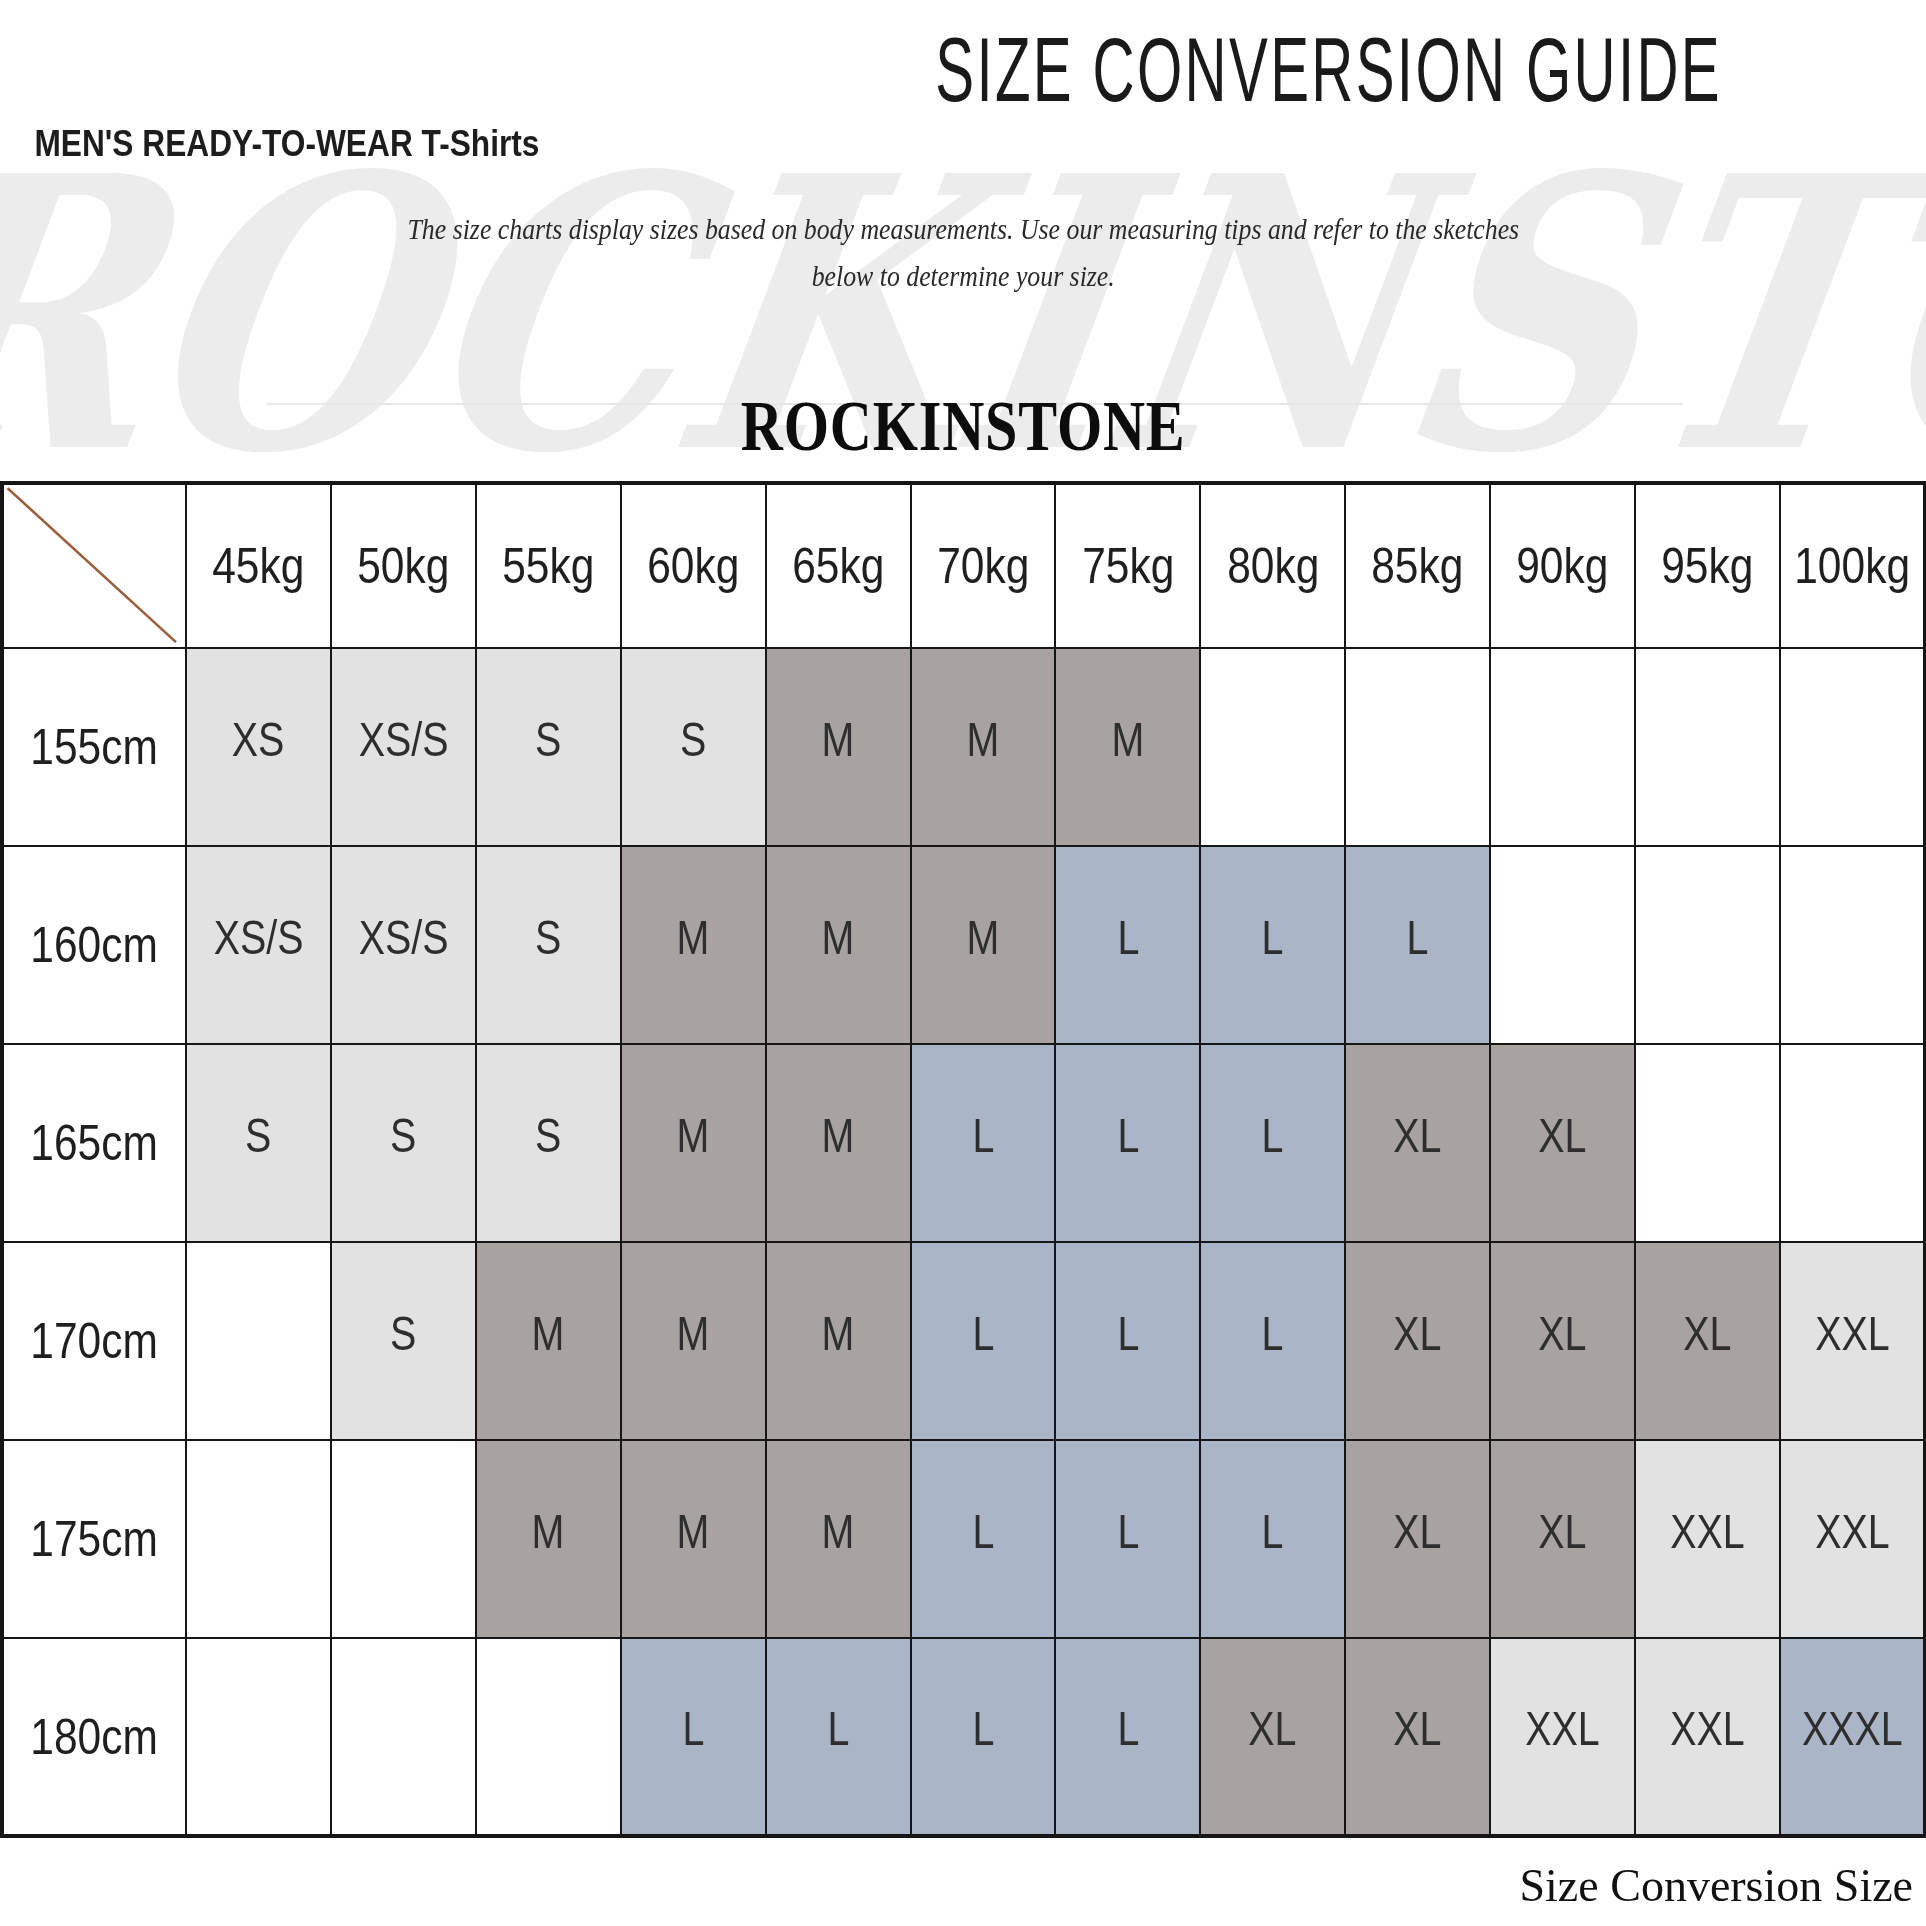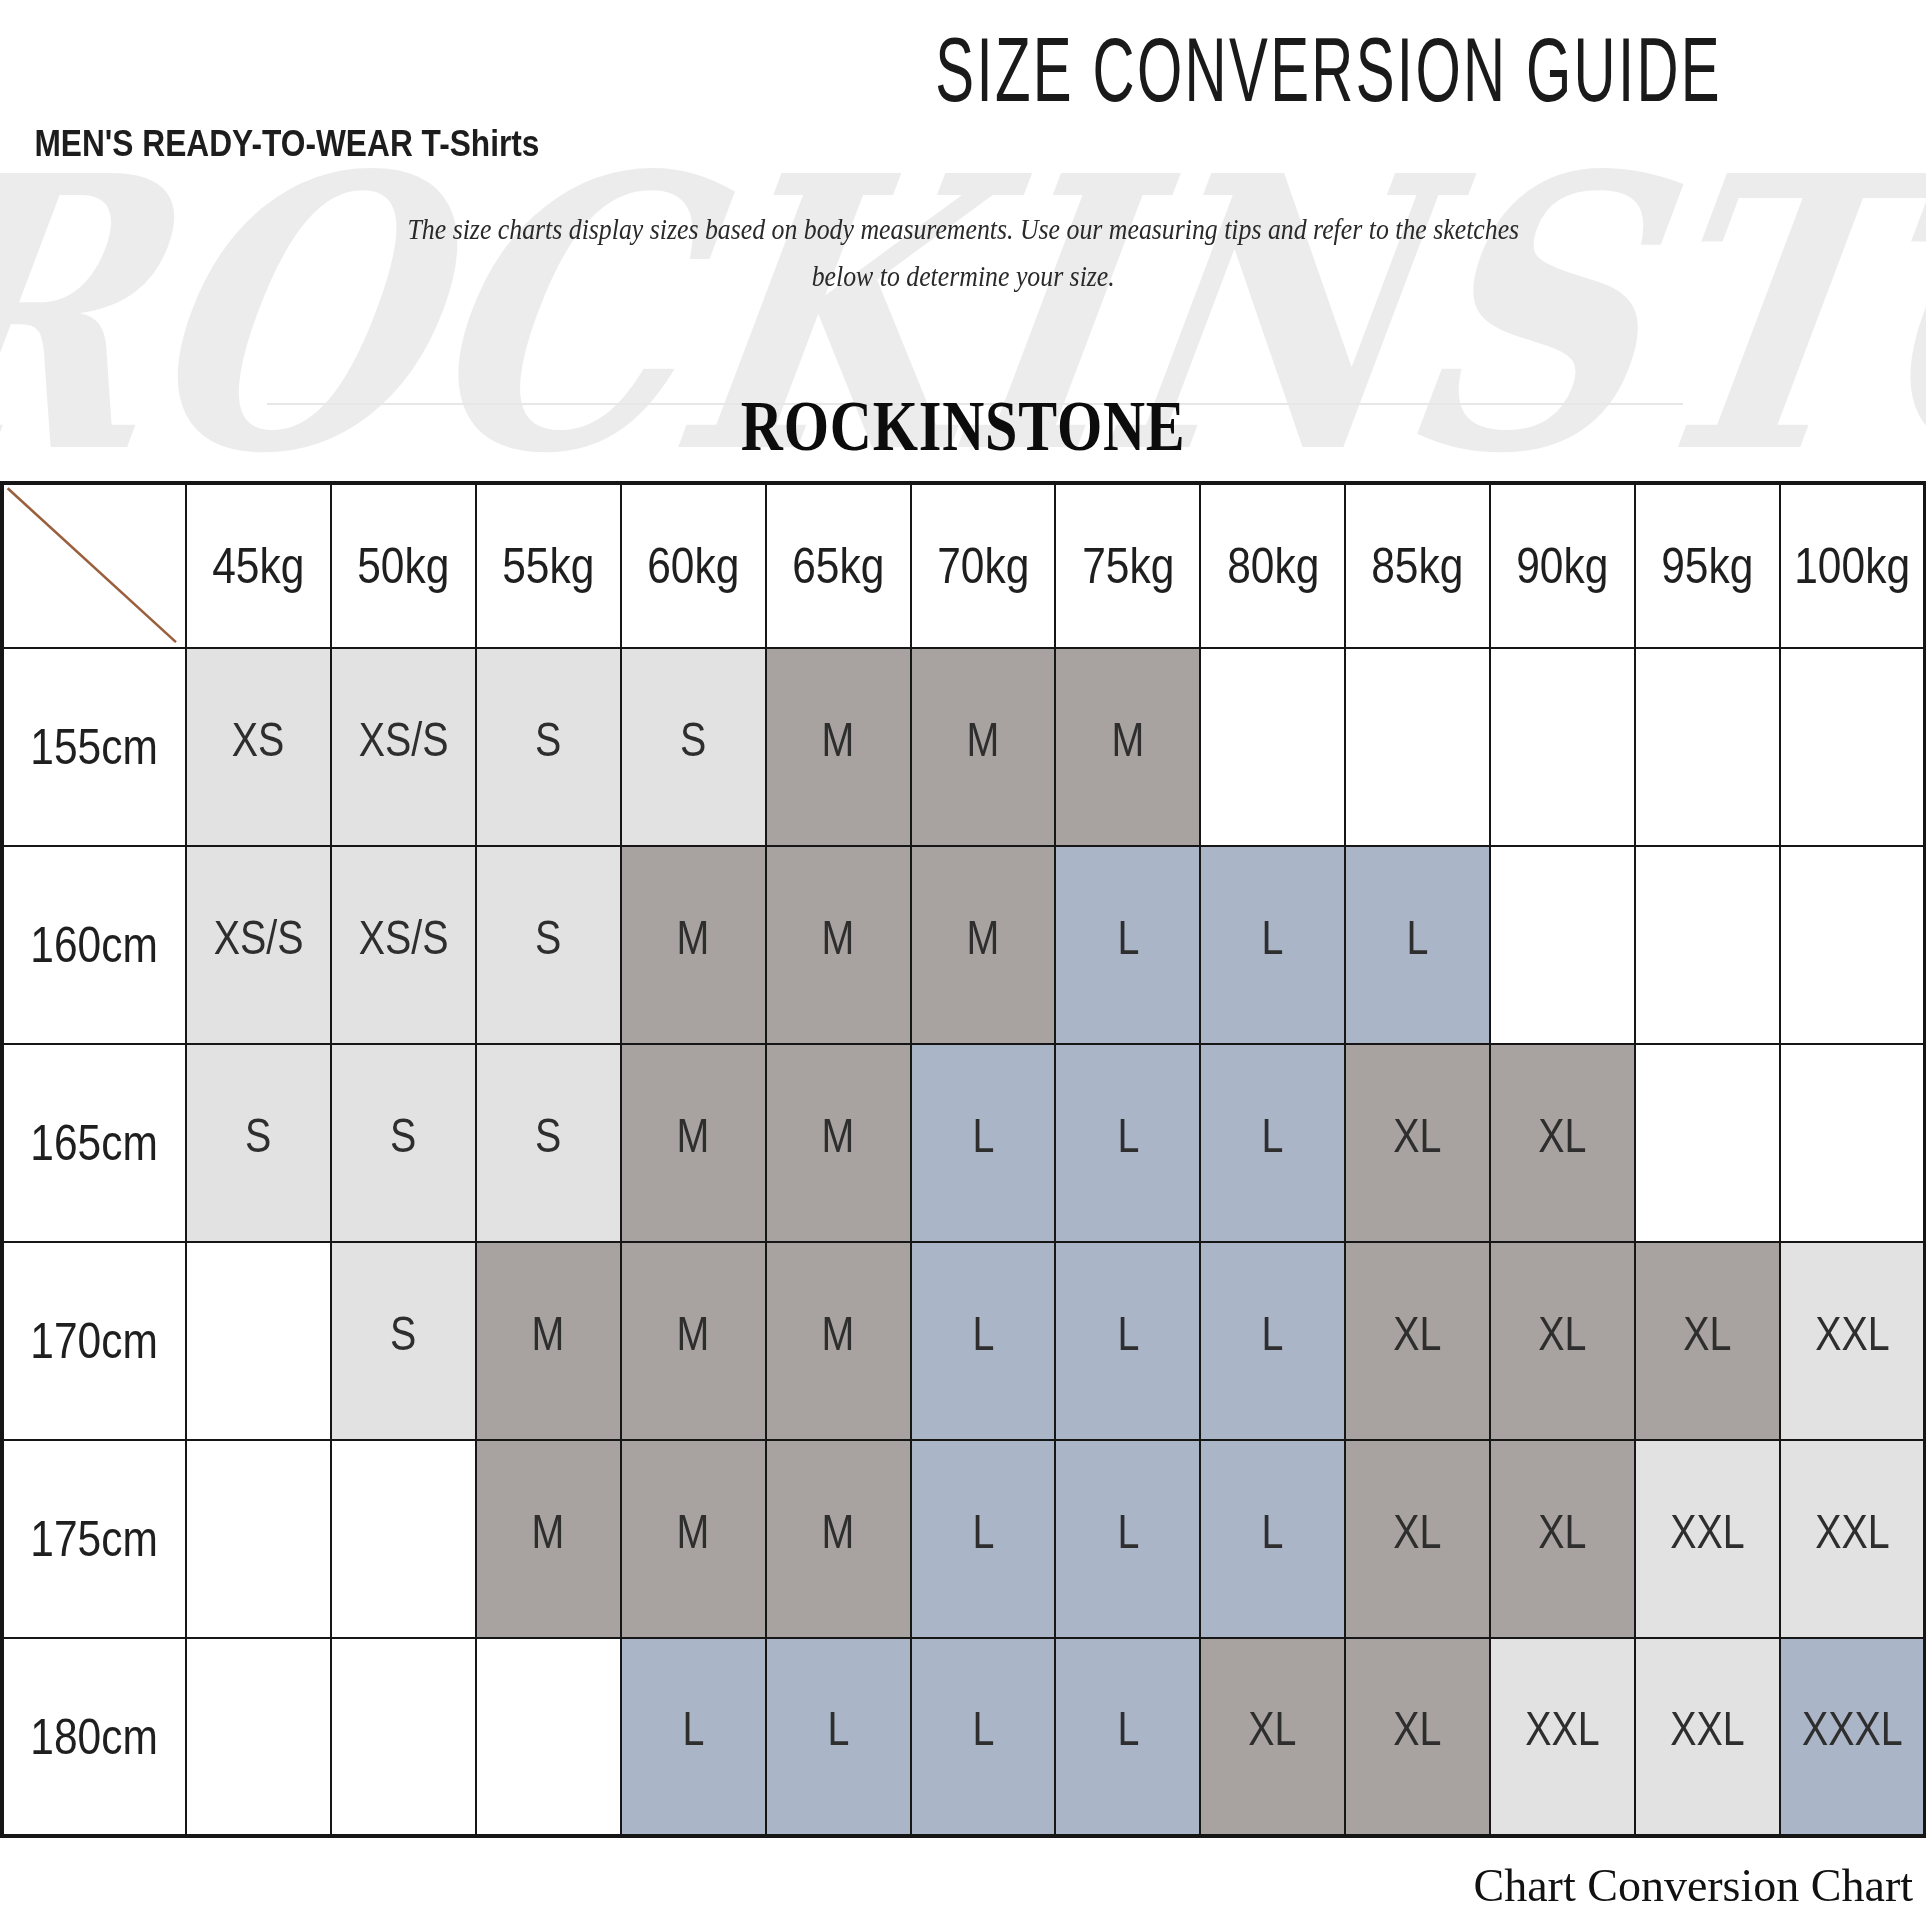--- a/index.html
+++ b/index.html
@@ -198,16 +198,16 @@
           <td class="blue"><span class="sq">L</span></td>
           <td class="gray"><span class="sq">XL</span></td>
           <td class="gray"><span class="sq">XL</span></td>
           <td class="light"><span class="sq">XXL</span></td>
           <td class="light"><span class="sq">XXL</span></td>
           <td class="blue"><span class="sq">XXXL</span></td>
         </tr>
       </tbody>
   </table>
 
-  <div class="footer">Chart Conversion Chart</div>
+  <div class="footer">Size Conversion Size</div>
 
 </div>
 
 
 </body></html>

